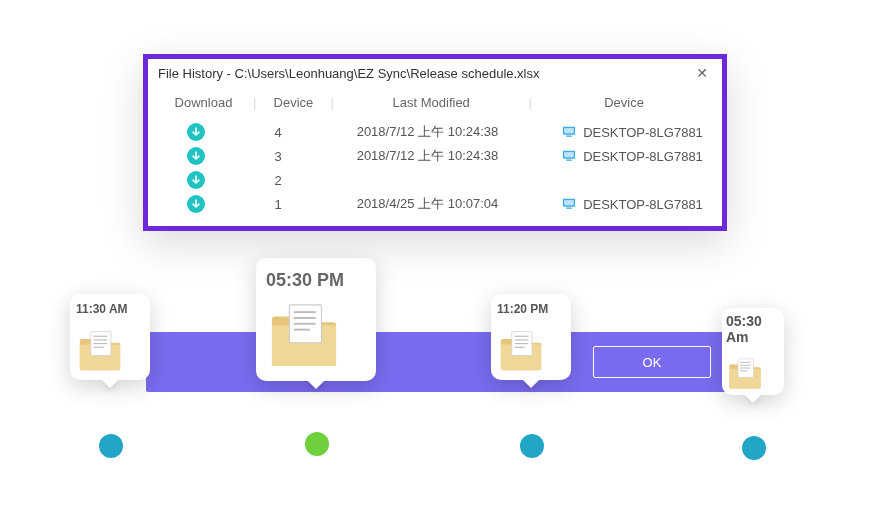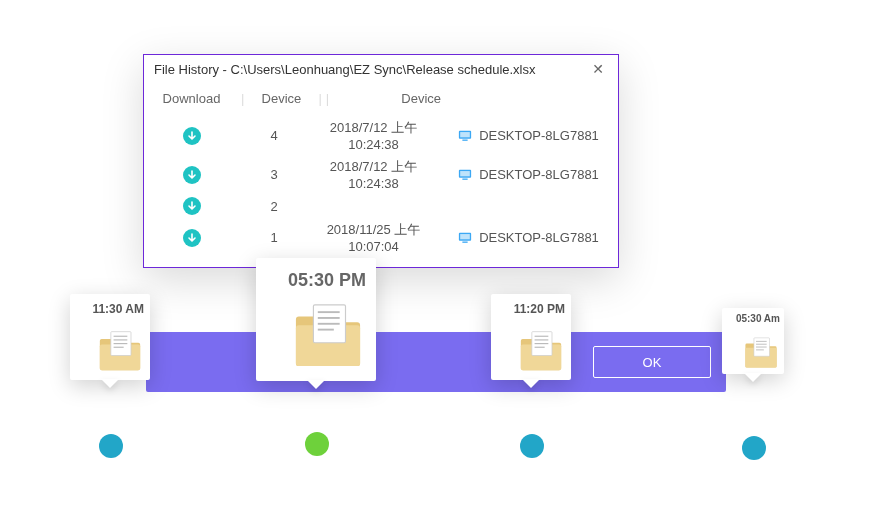--- a/index.html
+++ b/index.html
@@ -1,49 +1,49 @@
 <!DOCTYPE html>
 <html><head>
 <meta charset="utf-8">
 <style>
 *{box-sizing:border-box;margin:0;padding:0}
 body{width:878px;height:506px;font-family:Segoe UI,Arial,sans-serif;position:relative;background:#fff;overflow:hidden}
-.dialog{position:absolute;left:143px;top:54px;width:476px;border:1px solid #6d28d9;background:#fff;box-shadow:0 12px 40px rgba(0,0,0,.15)}
+.dialog{position:absolute;left:143px;top:54px;width:584px;border:5px solid #6d28d9;background:#fff;box-shadow:0 12px 40px rgba(0,0,0,.15)}
 .titlebar{display:flex;align-items:center;justify-content:space-between;padding:6px 10px;font-size:13px;color:#333}
 .titlebar .close{width:20px;text-align:center;color:#666;cursor:pointer;font-size:14px}
-.thead{display:flex;align-items:center;font-size:13px;color:#666;padding:4px 0}
+.thead{display:flex;align-items:center;font-size:13px;color:#666;padding:4px 8px}
 .thead .col{padding:4px 0;text-align:center}
 .thead .sep{color:#ddd;padding:0 2px}
 .col.dl{width:95px}
 .col.ver{width:70px}
 .col.lm{flex:1}
 .col.dev{width:180px}
 .rows{padding:2px 0 10px}
 .row{display:flex;align-items:center;padding:3px 0;font-size:13px;color:#555}
 .row .c{text-align:center}
 .row .dl{width:95px}
 .row .ver{width:70px}
 .row .lm{flex:1}
 .row .dev{width:180px;display:flex;align-items:center;justify-content:center;gap:6px}
 .dlicon{width:18px;height:18px;border-radius:50%;background:#1fc3c3;display:inline-flex;align-items:center;justify-content:center;margin:0 auto}
 .dlicon svg{width:10px;height:10px;fill:#fff}
 .devicon{width:16px;height:14px;display:inline-block}
 .purplebar{position:absolute;left:146px;top:332px;right:152px;height:60px;background:linear-gradient(90deg,#7a6cf0,#7a6cf0);border-radius:2px}
 .okbtn{position:absolute;right:15px;top:14px;width:118px;height:32px;border:1px solid #fff;color:#fff;display:flex;align-items:center;justify-content:center;font-size:13px;border-radius:2px;cursor:pointer}
-.tcard{position:absolute;background:#fff;border-radius:2px;box-shadow:0 6px 22px rgba(0,0,0,.18);display:flex;flex-direction:column;align-items:flex-end;font-weight:600}
+.tcard{position:absolute;background:#fff;border-radius:10px;box-shadow:0 6px 22px rgba(0,0,0,.18);display:flex;flex-direction:column;align-items:flex-start;font-weight:600}
 .tcard .time{color:#555}
 .tcard .folder{position:relative}
 .tcard.small{width:80px;padding:8px 6px}
 .tcard.small .time{font-size:12px;margin-bottom:12px}
 .tcard.small .folder{width:48px;height:44px}
 .tcard.big{width:120px;padding:12px 10px}
 .tcard.big .time{font-size:18px;margin-bottom:8px;color:#666}
 .tcard.big .folder{width:76px;height:70px}
 .tcard.tiny{width:62px;padding:5px 4px}
-.tcard.tiny .time{font-size:10px;margin-bottom:11px}
+.tcard.tiny .time{font-size:14px;margin-bottom:11px}
 .tcard.tiny .folder{width:38px;height:34px}
 .tail{position:absolute;left:50%;bottom:-8px;transform:translateX(-50%);width:0;height:0;border-left:9px solid transparent;border-right:9px solid transparent;border-top:9px solid #fff;filter:drop-shadow(0 3px 3px rgba(0,0,0,.12))}
 .dot{position:absolute;width:24px;height:24px;border-radius:50%}
 .dot.blue{background:#22a6c8}
 .dot.green{background:#6ed13b}
 .foldersvg{width:100%;height:100%}
 </style>
 </head>
 <body>
 
@@ -74,20 +74,21 @@
 <div class="dialog">
   <div class="titlebar">
     <span>File History - C:\Users\Leonhuang\EZ Sync\Release schedule.xlsx</span>
     <span class="close">✕</span>
   </div>
   <div class="thead">
     <div class="col dl">Download</div>
     <div class="sep">|</div>
     <div class="col ver">Device</div>
     <div class="sep">|</div>
+    <div class="col lm">Last Modified</div>
     <div class="sep">|</div>
     <div class="col dev">Device</div>
   </div>
   <div class="rows" id="rows">
       <div class="row">
         <div class="c dl"><span class="dlicon">
             <svg viewBox="0 0 10 10">
               <path d="M5 1 L5 7 M2 5 L5 8 L8 5" stroke="#fff" stroke-width="1.6" fill="none" stroke-linecap="round" stroke-linejoin="round"></path>
             </svg>
           </span></div>
@@ -123,21 +124,21 @@
           </span></div>
         <div class="c ver">2</div>
       </div>
       <div class="row">
         <div class="c dl"><span class="dlicon">
             <svg viewBox="0 0 10 10">
               <path d="M5 1 L5 7 M2 5 L5 8 L8 5" stroke="#fff" stroke-width="1.6" fill="none" stroke-linecap="round" stroke-linejoin="round"></path>
             </svg>
           </span></div>
         <div class="c ver">1</div>
-        <div class="c lm">2018/11/25 上午 10:07:04</div>
+        <div class="c lm">2018/4/25 上午 10:07:04</div>
         <div class="c dev">
           <svg class="devicon" viewBox="0 0 16 16">
             <use href="#pc-icon"></use>
           </svg>
           <span>DESKTOP-8LG7881</span>
         </div>
       </div>
     </div>
 </div>
 

